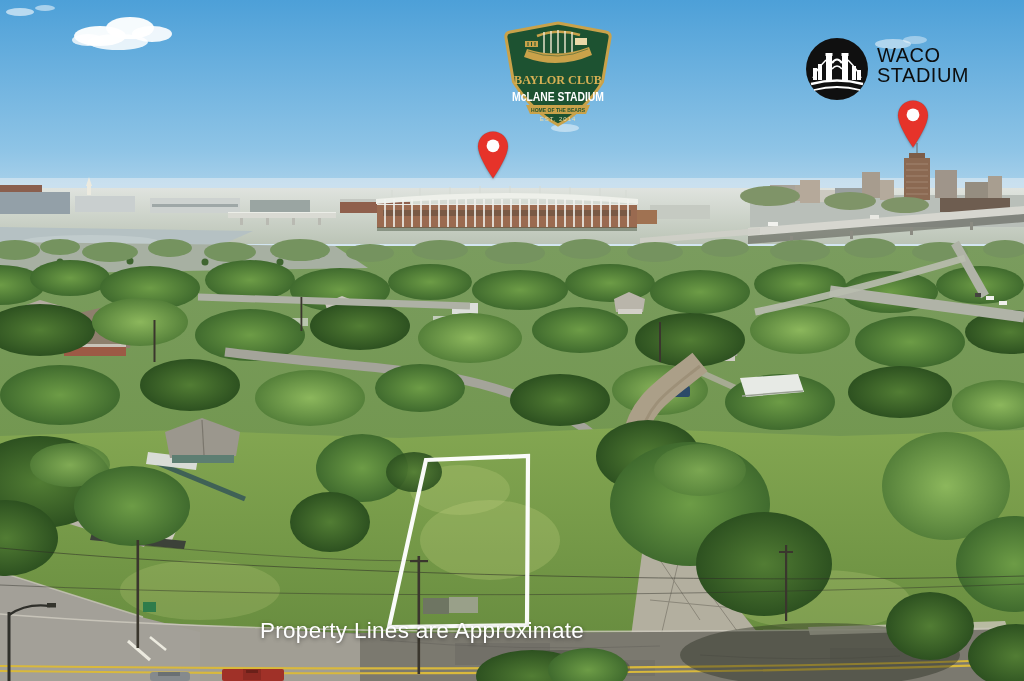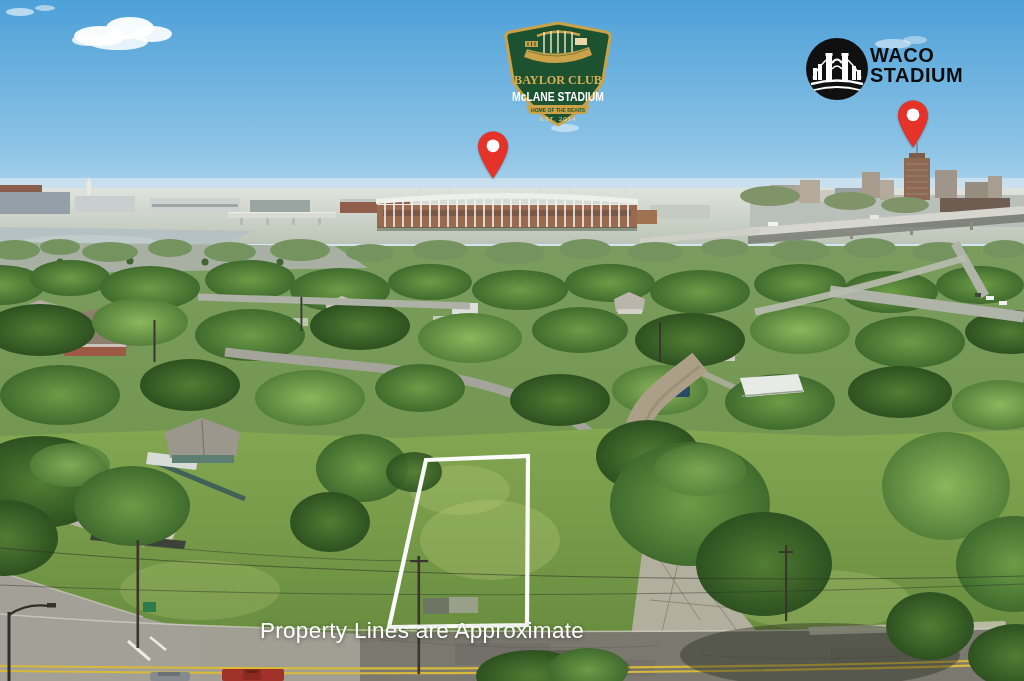--- a/index.html
+++ b/index.html
@@ -1,21 +1,21 @@
 <!DOCTYPE html>
 <html><head>
 <meta charset="utf-8">
 <style>
   html,body{margin:0;padding:0;background:#1b1b1b;}
   .stage{position:relative;width:1024px;height:681px;margin:0 auto;overflow:hidden;
          font-family:"Liberation Sans",sans-serif;background:#9ec7e4;}
   .scene{position:absolute;left:0;top:0;}
   .badge-baylor{position:absolute;left:497px;top:21px;width:122px;height:106px;}
   .badge-waco{position:absolute;left:804px;top:36px;display:flex;align-items:flex-start;}
-  .waco-text{padding-top:9px;color:#0d0d0d;font-weight:bold;
+  .waco-text{margin-left:7px;padding-top:9px;color:#0d0d0d;font-weight:normal;
              font-size:20px;line-height:1.02;letter-spacing:.5px;font-family:"Liberation Sans",sans-serif;}
   .pin{position:absolute;width:32px;height:50px;filter:drop-shadow(0 1px 1px rgba(0,0,0,.25));}
   .pin1{left:477px;top:130px;}
   .pin2{left:897px;top:99px;}
   .caption{position:absolute;left:0;top:618px;width:844px;text-align:center;color:#ffffff;
            font-size:22.5px;letter-spacing:.3px;text-shadow:0 1px 4px rgba(0,0,0,.45);
            font-family:"Liberation Sans",sans-serif;}
   .b-serif{font-family:"Liberation Serif",serif;}
 </style>
 </head>

